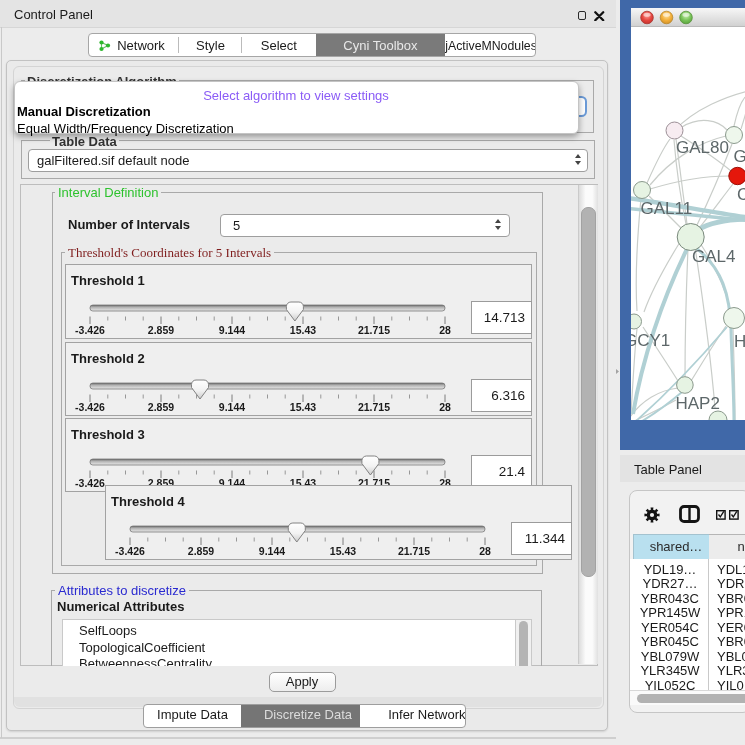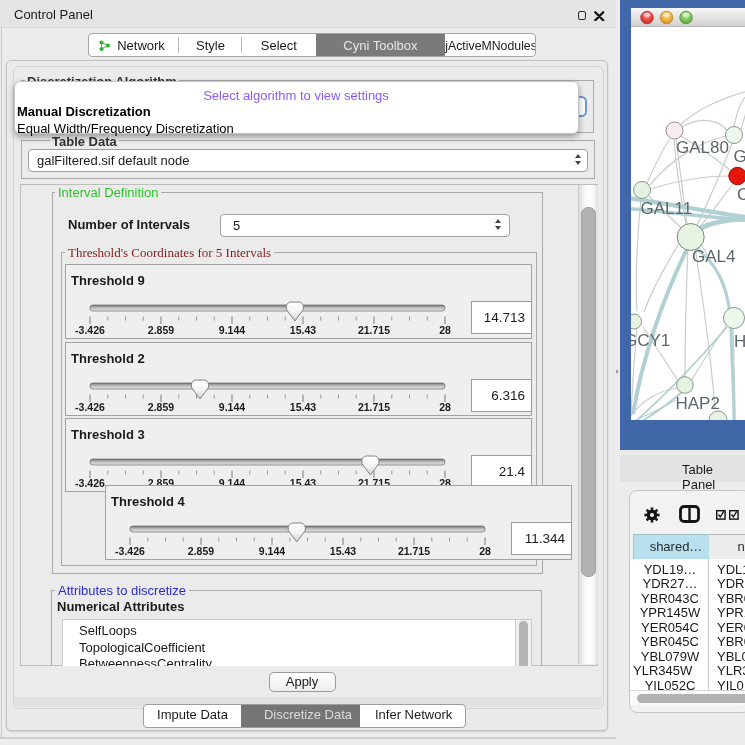--- a/index.html
+++ b/index.html
@@ -71,21 +71,21 @@
 <div class="grp" style="left:52px;top:192px;width:489px;height:380px;"></div>
 <div class="glabel" style="left:55px;top:186px;color:#2ec22e;">Interval Definition</div>
 <div class="abs" style="left:68px;top:216.5px;font-weight:bold;">Number of Intervals</div>
 <div class="combo" style="left:220px;top:214px;width:288px;height:21px;line-height:21px;"><span style="margin-left:12px;">5</span></div>
 <div class="spin" style="left:495px;top:216px;"></div>
 
 <div class="grp" style="left:61px;top:252px;width:474px;height:312px;"></div>
 <div class="glabel" style="left:65px;top:246px;color:#7f1d1d;background:#ebebeb;font-family:Liberation Serif, serif;">Threshold's Coordinates for 5 Intervals</div>
 
 <div class="tpanel" style="top:264px;">
-  <div class="tlabel">Threshold 9</div>
+  <div class="tlabel">Threshold 1</div>
   <svg style="position:absolute;left:19px;top:28px;" width="370" height="34" viewBox="0 0 370 34">
     <defs>
       <linearGradient id="tg0" x1="0" y1="0" x2="0" y2="1">
           <stop offset="0" stop-color="#6e6e6e"></stop>
           <stop offset="0.4" stop-color="#b5b5b5"></stop>
           <stop offset="1" stop-color="#e9e9e9"></stop>
         </linearGradient>
       <linearGradient id="th0" x1="0" y1="0" x2="0" y2="1">
           <stop offset="0" stop-color="#ffffff"></stop>
           <stop offset="0.55" stop-color="#f2f2f2"></stop>
@@ -276,21 +276,21 @@
 </div>
 <div class="abs" style="left:514.5px;top:619px;width:15px;height:46px;background:#f0f0f0;border:1px solid #c9c9c9;border-bottom:none;"></div>
 <div class="abs" style="left:518.5px;top:621px;width:9px;height:44.5px;background:#b4b4b4;border-radius:4.5px 4.5px 0 0;"></div>
 
 <div class="abs" style="left:268.5px;top:671.5px;width:65px;height:18px;border:1px solid #9b9b9b;border-radius:5px;background:linear-gradient(#ffffff,#ededed);text-align:center;line-height:18px;">Apply</div>
 
 <div class="abs" style="left:143px;top:703.5px;width:321px;height:22px;background:#fff;border:1px solid #9e9e9e;border-radius:4px;overflow:hidden;">
   <div class="abs" style="left:97px;top:0;width:118.5px;height:22px;background:#757575;"></div>
   <div class="abs" style="left:0;top:3.5px;width:97px;text-align:center;line-height:14px;">Impute Data</div>
   <div class="abs" style="left:97px;top:3.5px;width:134px;text-align:center;line-height:14px;color:#dcdcdc;">Discretize Data</div>
-  <div class="abs" style="left:231px;top:3.5px;width:105.5px;text-align:left;line-height:14px;">Infer Network</div>
+  <div class="abs" style="left:200px;top:3.5px;width:105.5px;text-align:right;line-height:14px;padding-left:16px;">Infer Network</div>
 </div>
 
 <svg class="abs" style="left:614.5px;top:368px;" width="5" height="7" viewBox="0 0 5 7">
     <path d="M1 1 L4 3.5 L1 6 Z" fill="#a3a3a3"></path>
   </svg>
 
 <svg class="abs" style="left:620px;top:0;" width="125" height="450" viewBox="620 0 125 450">
 <defs>
 <linearGradient id="tb" x1="0" y1="0" x2="0" y2="1">
         <stop offset="0" stop-color="#f7f7f7"></stop>
@@ -381,21 +381,21 @@
 <text x="640.5" y="213.5">GAL11</text>
 <text x="692" y="262">GAL4</text>
 <text x="624" y="346">GCY1</text>
 <text x="734" y="346.5">H</text>
 <text x="675.5" y="408.5">HAP2</text>
 </g>
 </g>
 </svg>
 <div class="abs" style="left:620px;top:450px;width:125px;height:295px;background:#ececec;"></div>
 <div class="abs" style="left:620px;top:455px;width:125px;height:27px;background:#e3e3e3;"></div>
-<div class="abs" style="left:634px;top:462px;font-size:13px;margin-left:48px;">Table Panel</div>
+<div class="abs" style="left:634px;top:462px;font-size:13px;">Table Panel</div>
 <div class="abs" style="left:629px;top:490px;width:120px;height:221px;border:1px solid #c6c6c6;border-radius:8px;background:#f2f2f2;"></div>
 <svg class="abs" style="left:643.5px;top:506.5px;" width="16" height="16" viewBox="0 0 16 16">
     <path d="M 6.52 0.55 A 7.6 7.6 0 0 1 9.48 0.55 L 9.05 2.70 A 5.4 5.4 0 0 1 11.00 3.51 L 12.22 1.68 A 7.6 7.6 0 0 1 14.32 3.78 L 12.49 5.00 A 5.4 5.4 0 0 1 13.30 6.95 L 15.45 6.52 A 7.6 7.6 0 0 1 15.45 9.48 L 13.30 9.05 A 5.4 5.4 0 0 1 12.49 11.00 L 14.32 12.22 A 7.6 7.6 0 0 1 12.22 14.32 L 11.00 12.49 A 5.4 5.4 0 0 1 9.05 13.30 L 9.48 15.45 A 7.6 7.6 0 0 1 6.52 15.45 L 6.95 13.30 A 5.4 5.4 0 0 1 5.00 12.49 L 3.78 14.32 A 7.6 7.6 0 0 1 1.68 12.22 L 3.51 11.00 A 5.4 5.4 0 0 1 2.70 9.05 L 0.55 9.48 A 7.6 7.6 0 0 1 0.55 6.52 L 2.70 6.95 A 5.4 5.4 0 0 1 3.51 5.00 L 1.68 3.78 A 7.6 7.6 0 0 1 3.78 1.68 L 5.00 3.51 A 5.4 5.4 0 0 1 6.95 2.70 Z" fill="#141414"></path>
     <circle cx="8" cy="8" r="2.1" fill="#f2f2f2"></circle>
   </svg>
 <svg class="abs" style="left:679px;top:505px;" width="21" height="18" viewBox="0 0 21 18">
     <rect x="1.5" y="1.5" width="18" height="15" rx="3.6" fill="none" stroke="#141414" stroke-width="2.8"></rect>
     <line x1="10.5" y1="1.8" x2="10.5" y2="16.2" stroke="#141414" stroke-width="2.4"></line>
   </svg>
 <svg class="abs" style="left:715.5px;top:509.5px;" width="24" height="10" viewBox="0 0 24 10">
@@ -415,18 +415,18 @@
 <div class="abs" style="left:633px;top:591.5px;width:74px;height:14.5px;line-height:14.5px;text-align:center;overflow:hidden;">YBR043C</div>
 <div class="abs" style="left:717px;top:591.5px;height:14.5px;line-height:14.5px;">YBR0</div>
 <div class="abs" style="left:633px;top:606.0px;width:74px;height:14.5px;line-height:14.5px;text-align:center;overflow:hidden;">YPR145W</div>
 <div class="abs" style="left:717px;top:606.0px;height:14.5px;line-height:14.5px;">YPR1</div>
 <div class="abs" style="left:633px;top:620.5px;width:74px;height:14.5px;line-height:14.5px;text-align:center;overflow:hidden;">YER054C</div>
 <div class="abs" style="left:717px;top:620.5px;height:14.5px;line-height:14.5px;">YER0</div>
 <div class="abs" style="left:633px;top:635.0px;width:74px;height:14.5px;line-height:14.5px;text-align:center;overflow:hidden;">YBR045C</div>
 <div class="abs" style="left:717px;top:635.0px;height:14.5px;line-height:14.5px;">YBR0</div>
 <div class="abs" style="left:633px;top:649.5px;width:74px;height:14.5px;line-height:14.5px;text-align:center;overflow:hidden;">YBL079W</div>
 <div class="abs" style="left:717px;top:649.5px;height:14.5px;line-height:14.5px;">YBL0</div>
-<div class="abs" style="left:633px;top:664.0px;width:74px;height:14.5px;line-height:14.5px;overflow:hidden;">YLR345W</div>
+<div class="abs" style="left:633px;top:664.0px;width:74px;height:14.5px;line-height:14.5px;text-align:center;overflow:hidden;">YLR345W</div>
 <div class="abs" style="left:717px;top:664.0px;height:14.5px;line-height:14.5px;">YLR3</div>
 <div class="abs" style="left:633px;top:678.5px;width:74px;height:14.5px;line-height:14.5px;text-align:center;overflow:hidden;">YIL052C</div>
 <div class="abs" style="left:717px;top:678.5px;height:14.5px;line-height:14.5px;">YIL0</div>
 <div class="abs" style="left:630px;top:690px;width:115px;height:14px;background:#fafafa;border-top:1px solid #d8d8d8;"></div>
 <div class="abs" style="left:637px;top:693.5px;width:112px;height:9px;background:#b2b2b2;border-radius:4.5px;"></div>
 
 </body></html>

